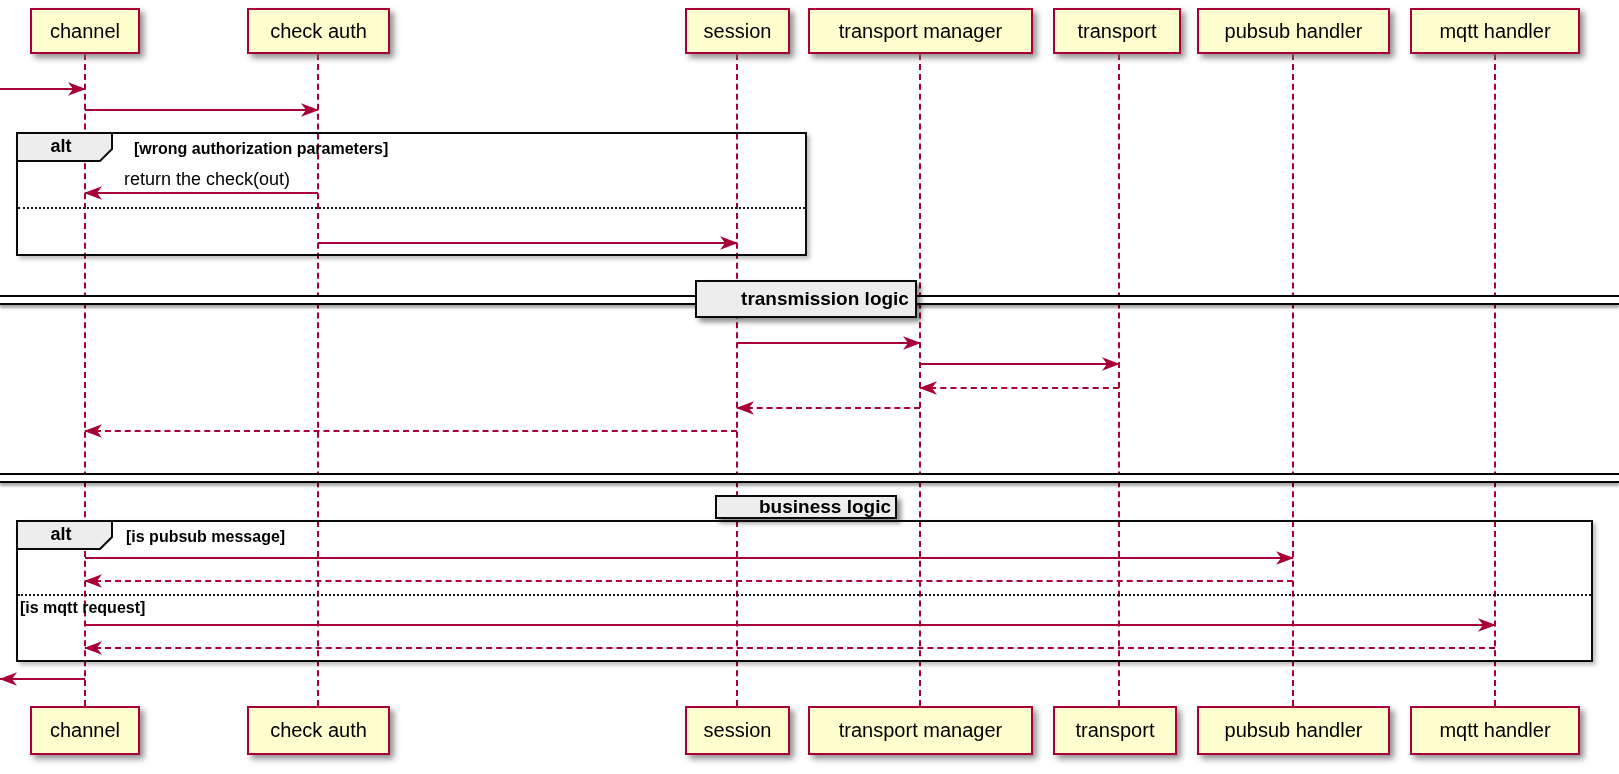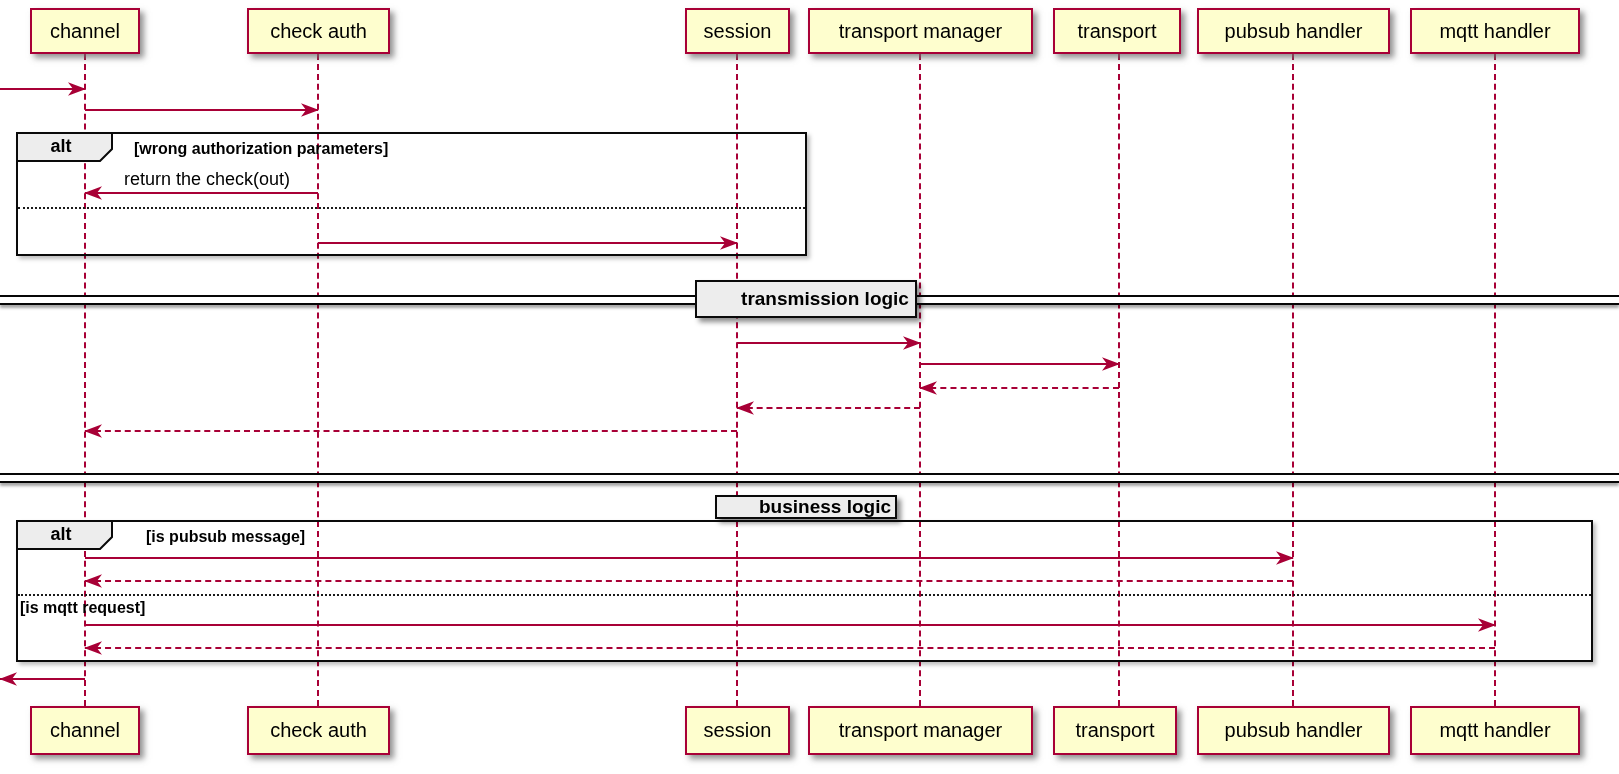--- a/index.html
+++ b/index.html
@@ -68,21 +68,21 @@
     <div class="frame-op">alt</div>
     <div class="frame-cond" style="left:116px;top:6px;">[wrong authorization parameters]</div>
     <div class="inner-divider" style="top:73px;"></div>
   </div>
 
   <div class="frame" style="left:16px;top:520px;width:1577px;height:142px;">
     <svg class="frame-tab" width="99" height="31">
       <path d="M1,1 H96 V17 L84,29 H1 Z" fill="#EDEDED" stroke="#0a0a0a" stroke-width="2"></path>
     </svg>
     <div class="frame-op">alt</div>
-    <div class="frame-cond" style="left:128px;top:6px;">[is pubsub message]</div>
+    <div class="frame-cond" style="left:108px;top:6px;">[is pubsub message]</div>
     <div class="inner-divider" style="top:72px;"></div>
     <div class="frame-cond" style="left:2px;top:77px;">[is mqtt request]</div>
   </div>
 
   <div class="msg" style="left:0;width:85px;top:88px;">
     <div class="head r"></div>
   </div>
   <div class="msg" style="left:85px;width:233px;top:109px;">
     <div class="head r"></div>
   </div>

